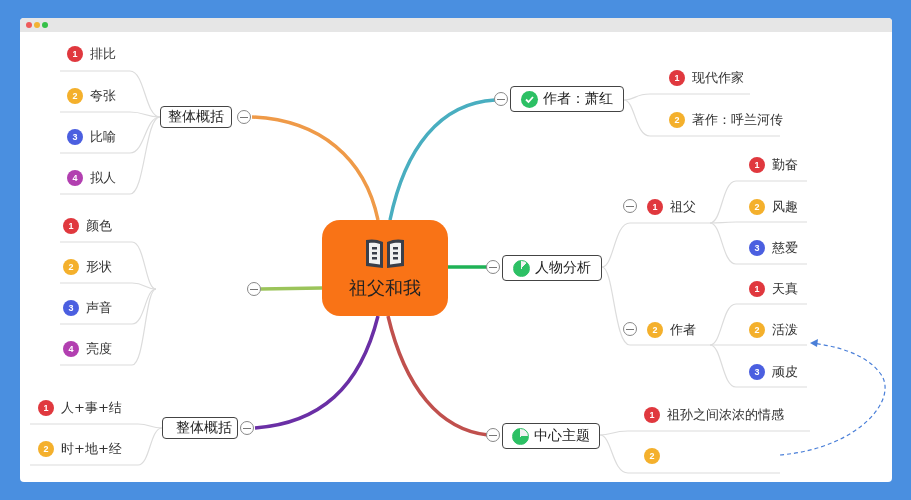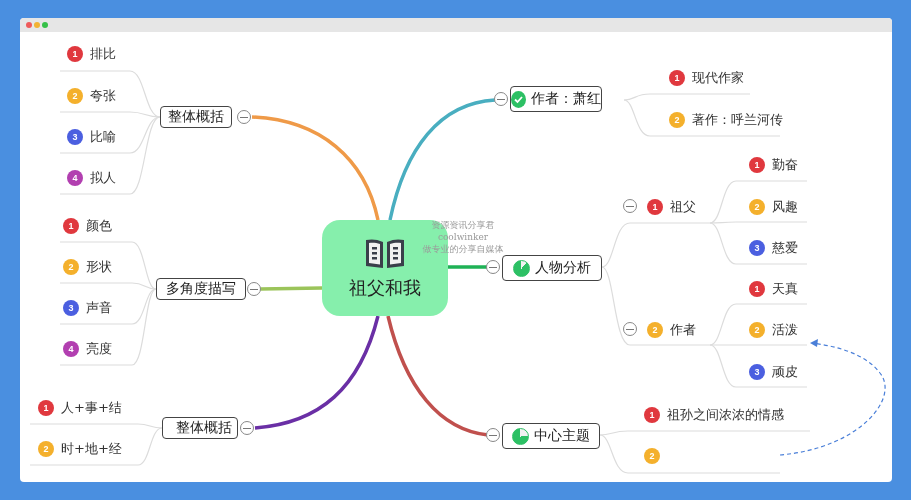--- a/index.html
+++ b/index.html
@@ -10,21 +10,21 @@
   .dot { position: absolute; top: 4px; width: 6px; height: 6px; border-radius: 50%; }
   .dot.red { left: 6px; background: #ee5b5b; }
   .dot.yellow { left: 14px; background: #f2b233; }
   .dot.green { left: 22px; background: #35c148; }
   svg.lines { position: absolute; left: 0; top: 0; }
   .badge { display: inline-flex; align-items: center; justify-content: center; width: 16px; height: 16px; border-radius: 50%; color: #fff; font-size: 9px; font-weight: bold; font-family: "Liberation Sans", sans-serif; flex: none; }
   .leaf { position: absolute; display: flex; align-items: center; gap: 7px; font-size: 13px; color: #333; white-space: nowrap; }
   .node { position: absolute; border: 1px solid #444; border-radius: 4px; background: #fff; font-size: 14px; color: #222; display: flex; align-items: center; justify-content: center; gap: 5px; white-space: nowrap; }
   .collapse { position: absolute; width: 14px; height: 14px; border-radius: 50%; border: 1px solid #888; background: #fff; }
   .collapse::after { content: ""; position: absolute; left: 2px; right: 2px; top: 6px; height: 1px; background: #777; }
-  .center { position: absolute; left: 302px; top: 202px; width: 126px; height: 96px; background: #86efac; border-radius: 18px; display: flex; flex-direction: column; align-items: center; justify-content: center; gap: 6px; }
+  .center { position: absolute; left: 302px; top: 202px; width: 126px; height: 96px; background: #f97316; border-radius: 18px; display: flex; flex-direction: column; align-items: center; justify-content: center; gap: 6px; }
   .center-title { font-size: 18px; color: #222; }
   .watermark { position: absolute; left: 388px; top: 201px; width: 110px; text-align: center; font-family: "DejaVu Serif", serif; font-size: 9px; line-height: 12px; color: #9a9a9a; }
   .check { width: 17px; height: 17px; border-radius: 50%; background: #2cc064; display: inline-flex; align-items: center; justify-content: center; }
   .pie { width: 17px; height: 17px; border-radius: 50%; }
 </style>
 </head>
 <body>
 
 <div class="window">
   <div class="titlebar">
@@ -85,25 +85,20 @@
       <rect x="8" y="11" width="5" height="2.5" fill="#3a3f4a"></rect>
       <rect x="8" y="16" width="5" height="2.5" fill="#3a3f4a"></rect>
       <rect x="8" y="21" width="5" height="2.5" fill="#3a3f4a"></rect>
       <rect x="29" y="11" width="5" height="2.5" fill="#3a3f4a"></rect>
       <rect x="29" y="16" width="5" height="2.5" fill="#3a3f4a"></rect>
       <rect x="29" y="21" width="5" height="2.5" fill="#3a3f4a"></rect>
     </svg>
     <div class="center-title">祖父和我</div>
   </div>
 
-  <div class="watermark">
-    <div>资源资讯分享君</div>
-    <div>coolwinker</div>
-    <div>做专业的分享自媒体</div>
-  </div>
 
   <div class="node" style="left:140px; top:88px; width:72px; height:22px;">
     <span>整体概括</span>
   </div>
   <div class="collapse" style="left:217px; top:92px;"></div>
 
   <div class="leaf" style="left:47px; top:27px;">
     <span class="badge" style="background:#e0383e">1</span>
     <span>排比</span>
   </div>
@@ -113,23 +108,20 @@
   </div>
   <div class="leaf" style="left:47px; top:110px;">
     <span class="badge" style="background:#4b5fe0">3</span>
     <span>比喻</span>
   </div>
   <div class="leaf" style="left:47px; top:151px;">
     <span class="badge" style="background:#b23fb0">4</span>
     <span>拟人</span>
   </div>
 
-  <div class="node" style="left:136px; top:260px; width:90px; height:22px;">
-    <span>多角度描写</span>
-  </div>
   <div class="collapse" style="left:227px; top:264px;"></div>
 
   <div class="leaf" style="left:43px; top:199px;">
     <span class="badge" style="background:#e0383e">1</span>
     <span>颜色</span>
   </div>
   <div class="leaf" style="left:43px; top:240px;">
     <span class="badge" style="background:#f4b02c">2</span>
     <span>形状</span>
   </div>
@@ -150,21 +142,21 @@
   <div class="leaf" style="left:18px; top:381px;">
     <span class="badge" style="background:#e0383e">1</span>
     <span>人+事+结</span>
   </div>
   <div class="leaf" style="left:18px; top:422px;">
     <span class="badge" style="background:#f4b02c">2</span>
     <span>时+地+经</span>
   </div>
 
   <div class="collapse" style="left:474px; top:74px;"></div>
-  <div class="node" style="left:490px; top:68px; width:92px; height:26px;">
+  <div class="node" style="left:490px; top:68px; width:114px; height:26px;">
     <span class="check">
       <svg width="11" height="11" viewBox="0 0 11 11">
           <path d="M2 5.5 L4.5 8 L9 3" stroke="#fff" stroke-width="1.8" fill="none"></path>
         </svg>
     </span>
     <span>作者：萧红</span>
   </div>
 
   <div class="leaf" style="left:649px; top:51px;">
     <span class="badge" style="background:#e0383e">1</span>

